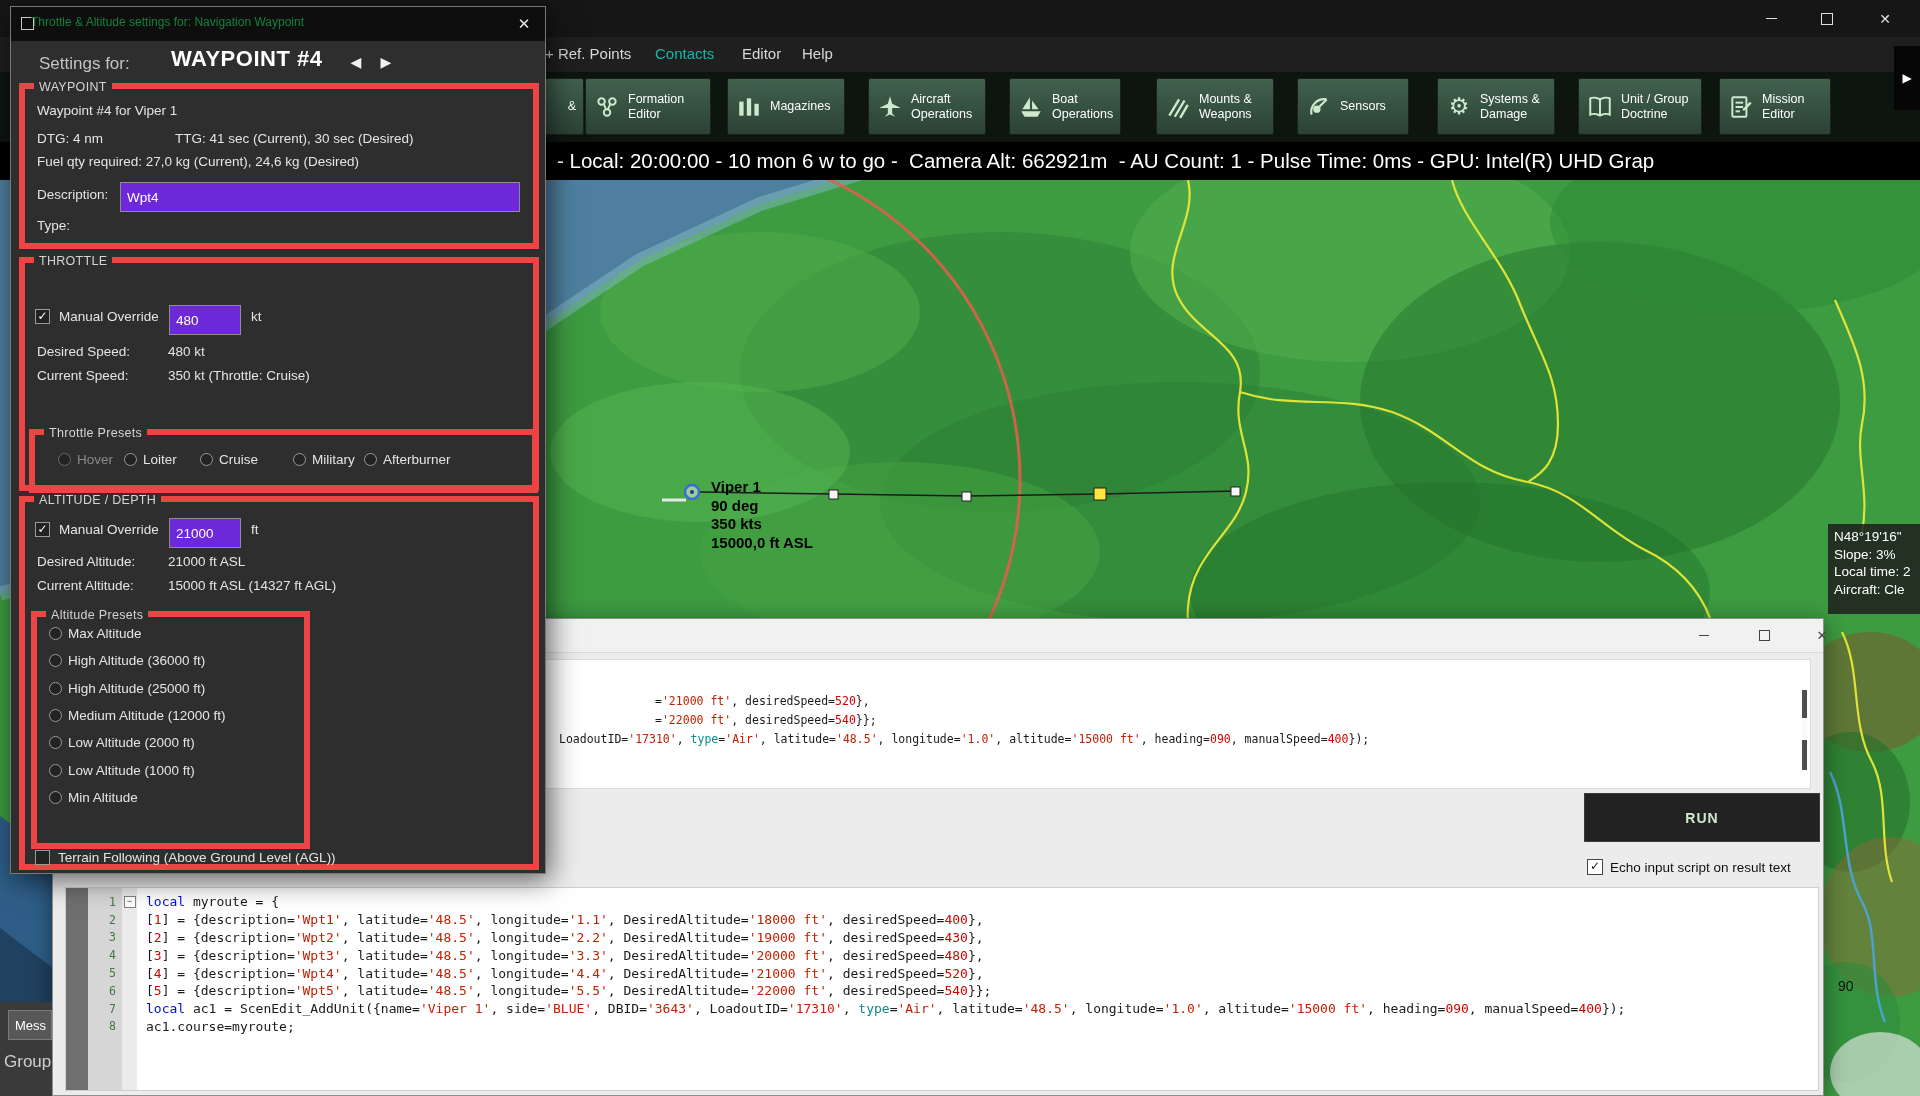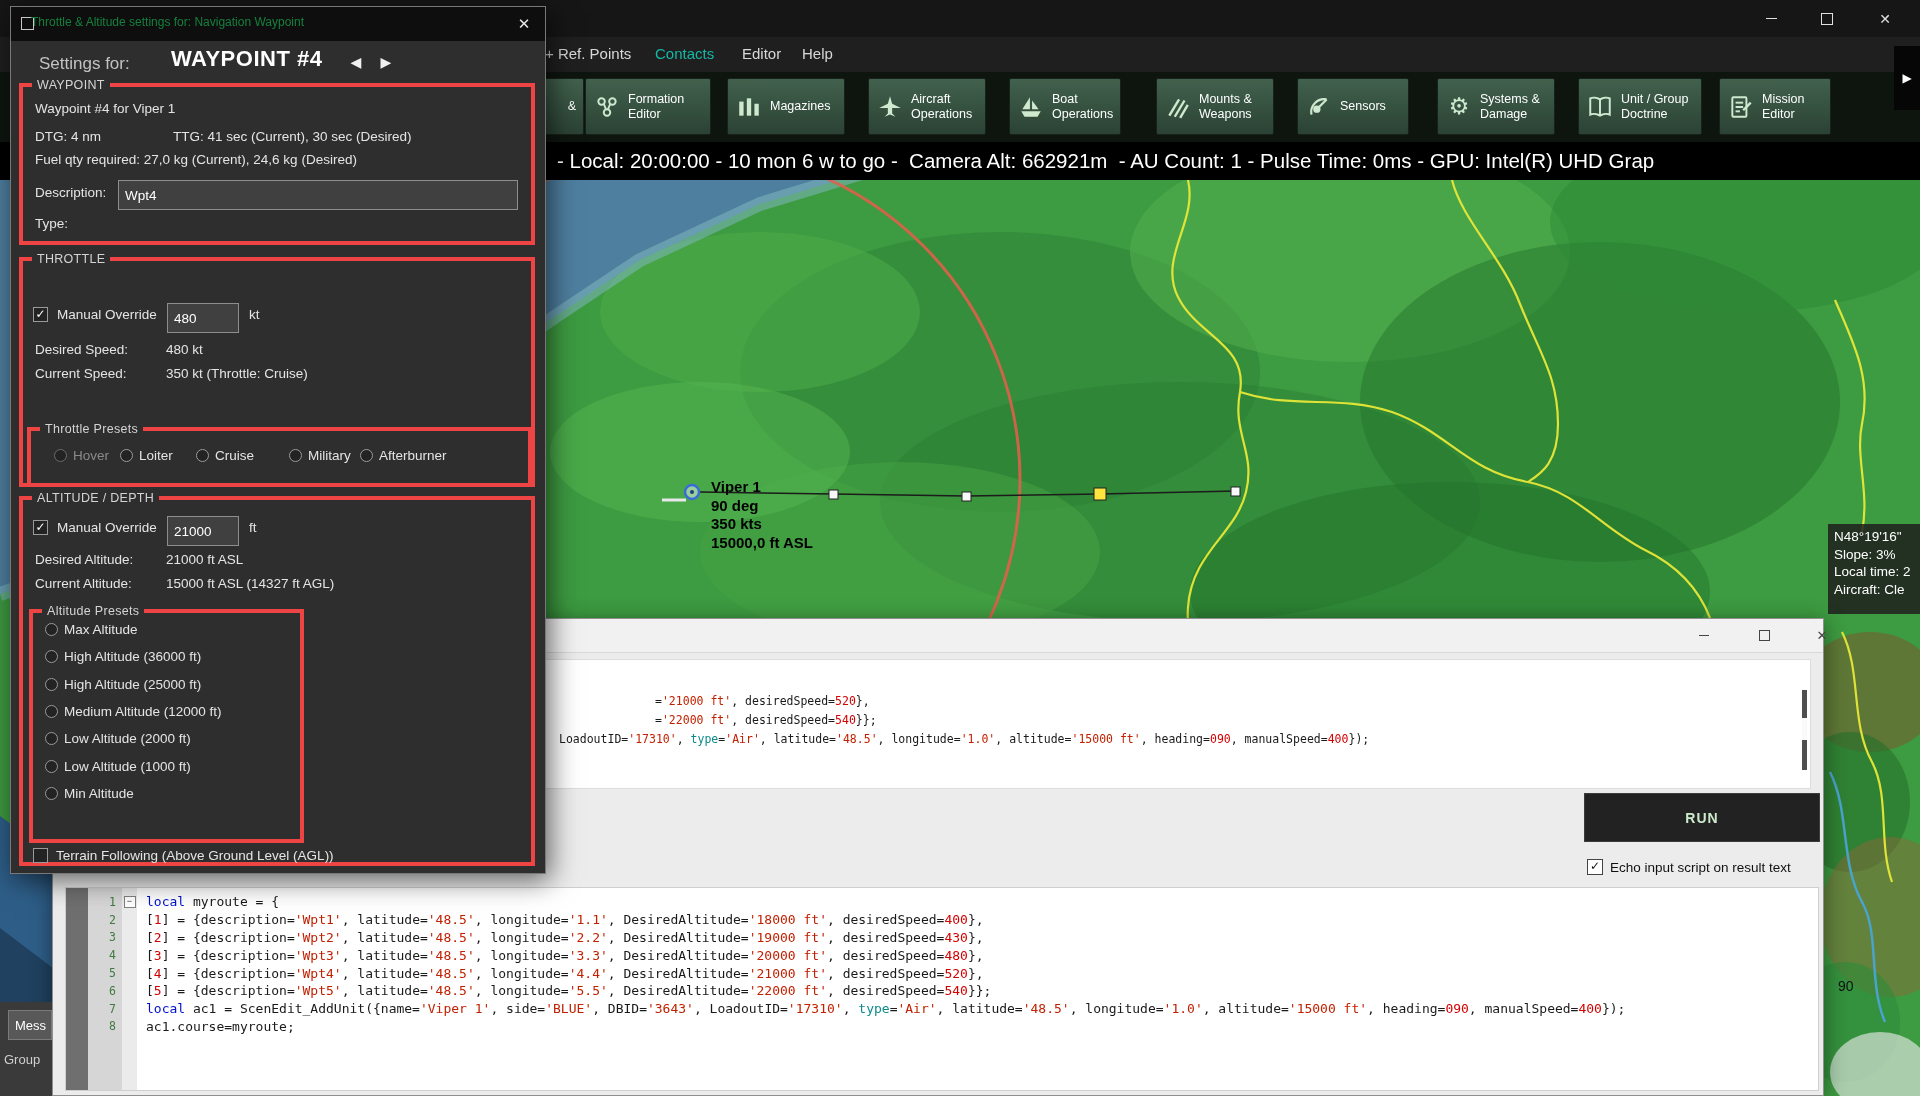--- a/index.html
+++ b/index.html
@@ -67,40 +67,40 @@
   .gut-fold{width:15px;flex:0 0 auto;display:flex;align-items:center;justify-content:center}
   .fold-box{width:10px;height:10px;border:1px solid #808080;background:#fff;font-size:9px;line-height:8px;text-align:center;color:#333}
   .code-text{padding-left:9px;font-family:"DejaVu Sans Mono",monospace;font-size:13px;white-space:pre;color:#1a1a1a}
   .tk-str{color:#c22000}.tk-num{color:#d40000}.tk-kw{color:#0010d0}.tk-bi{color:#0d8a8a}
 
   
   #bl-patch{position:absolute;left:0;top:1002px;width:52px;height:94px;background:#3a3a3a;z-index:21}
   #mess-btn{position:absolute;left:8px;top:1010px;width:44px;height:30px;background:#585858;border:1px solid #7a7a7a;
             color:#fff;font-size:13px;display:flex;align-items:center;padding-left:6px;box-sizing:border-box;
             z-index:22;overflow:hidden;white-space:nowrap}
-  #group-label{position:absolute;left:4px;top:1052px;color:#cfcfcf;font-size:13px;z-index:22;white-space:nowrap}
+  #group-label{position:absolute;left:4px;top:1052px;color:#cfcfcf;font-size:17px;z-index:22;white-space:nowrap}
 
   
   #dialog{position:absolute;left:10px;top:6px;width:536px;height:868px;background:#2e2e2e;border:1px solid #787878;
           box-sizing:border-box;z-index:30;box-shadow:4px 6px 26px rgba(0,0,0,.6);color:#e8e8e8}
   #dlg-title{position:absolute;left:0;top:0;right:0;height:34px;background:#0e0e0e}
   #dlg-title-text{position:absolute;left:20px;top:8px;font-size:12px;color:#15803d;white-space:nowrap}
   #dlg-icon{position:absolute;left:10px;top:10px;width:13px;height:13px;border:1.5px solid #c8c8c8;box-sizing:border-box}
   #dlg-close{position:absolute;right:4px;top:4px;width:34px;height:26px;display:flex;align-items:center;justify-content:center;
              color:#e8e8e8;font-size:15px}
   #dlg-hdr-prefix{position:absolute;left:28px;top:47px;font-size:17px;color:#c2c2c2}
   #dlg-hdr-title{position:absolute;left:160px;top:39px;font-size:22px;font-weight:bold;color:#fff;letter-spacing:.5px}
   .nav-arrow{position:absolute;top:42px;width:26px;height:26px;display:flex;align-items:center;justify-content:center;
              color:#f0f0f0;font-size:14px}
   #wp-prev{left:332px}#wp-next{left:362px}
-  .grp{position:absolute;border:4px solid #ef4444}
+  .grp{position:absolute;border:6px solid #ef4444}
   .grp-legend{position:absolute;top:-9px;left:9px;background:#2e2e2e;padding:0 5px;font-size:12.5px;color:#d4d4d4;
               letter-spacing:.3px;white-space:nowrap}
   .dlbl{position:absolute;font-size:13.5px;color:#e4e4e4;white-space:nowrap}
-  .dinp{position:absolute;background:#404040;border:1px solid #8d8d8d;color:#fff;
+  .dinp{position:absolute;background:#6d28d9;border:1px solid #8d8d8d;color:#fff;
         font-family:"Liberation Sans",sans-serif;font-size:13.5px;padding:14px 6px;box-sizing:border-box}
   .dd-btn{position:absolute;right:0;top:0;width:26px;height:100%;background:#4b4b4b;border-left:1px solid #8d8d8d;
           display:flex;align-items:center;justify-content:center;font-size:9px;color:#e0e0e0;font-family:"DejaVu Sans",sans-serif}
   .cbx{position:absolute;width:15px;height:15px;background:#232323;border:1px solid #9a9a9a;box-sizing:border-box;
        color:#fff;font-size:12px;line-height:13px;text-align:center;font-family:"DejaVu Sans",sans-serif}
   .rbt{width:13px;height:13px;border:1px solid #9a9a9a;border-radius:50%;background:#232323;display:inline-block;
        box-sizing:border-box;flex:0 0 auto}
   .rad{position:absolute;display:flex;align-items:center;gap:6px;font-size:13.5px;color:#e4e4e4;white-space:nowrap}
   .rad.dim{color:#8a8a8a}
   .rad.dim .rbt{border-color:#6b6b6b}

